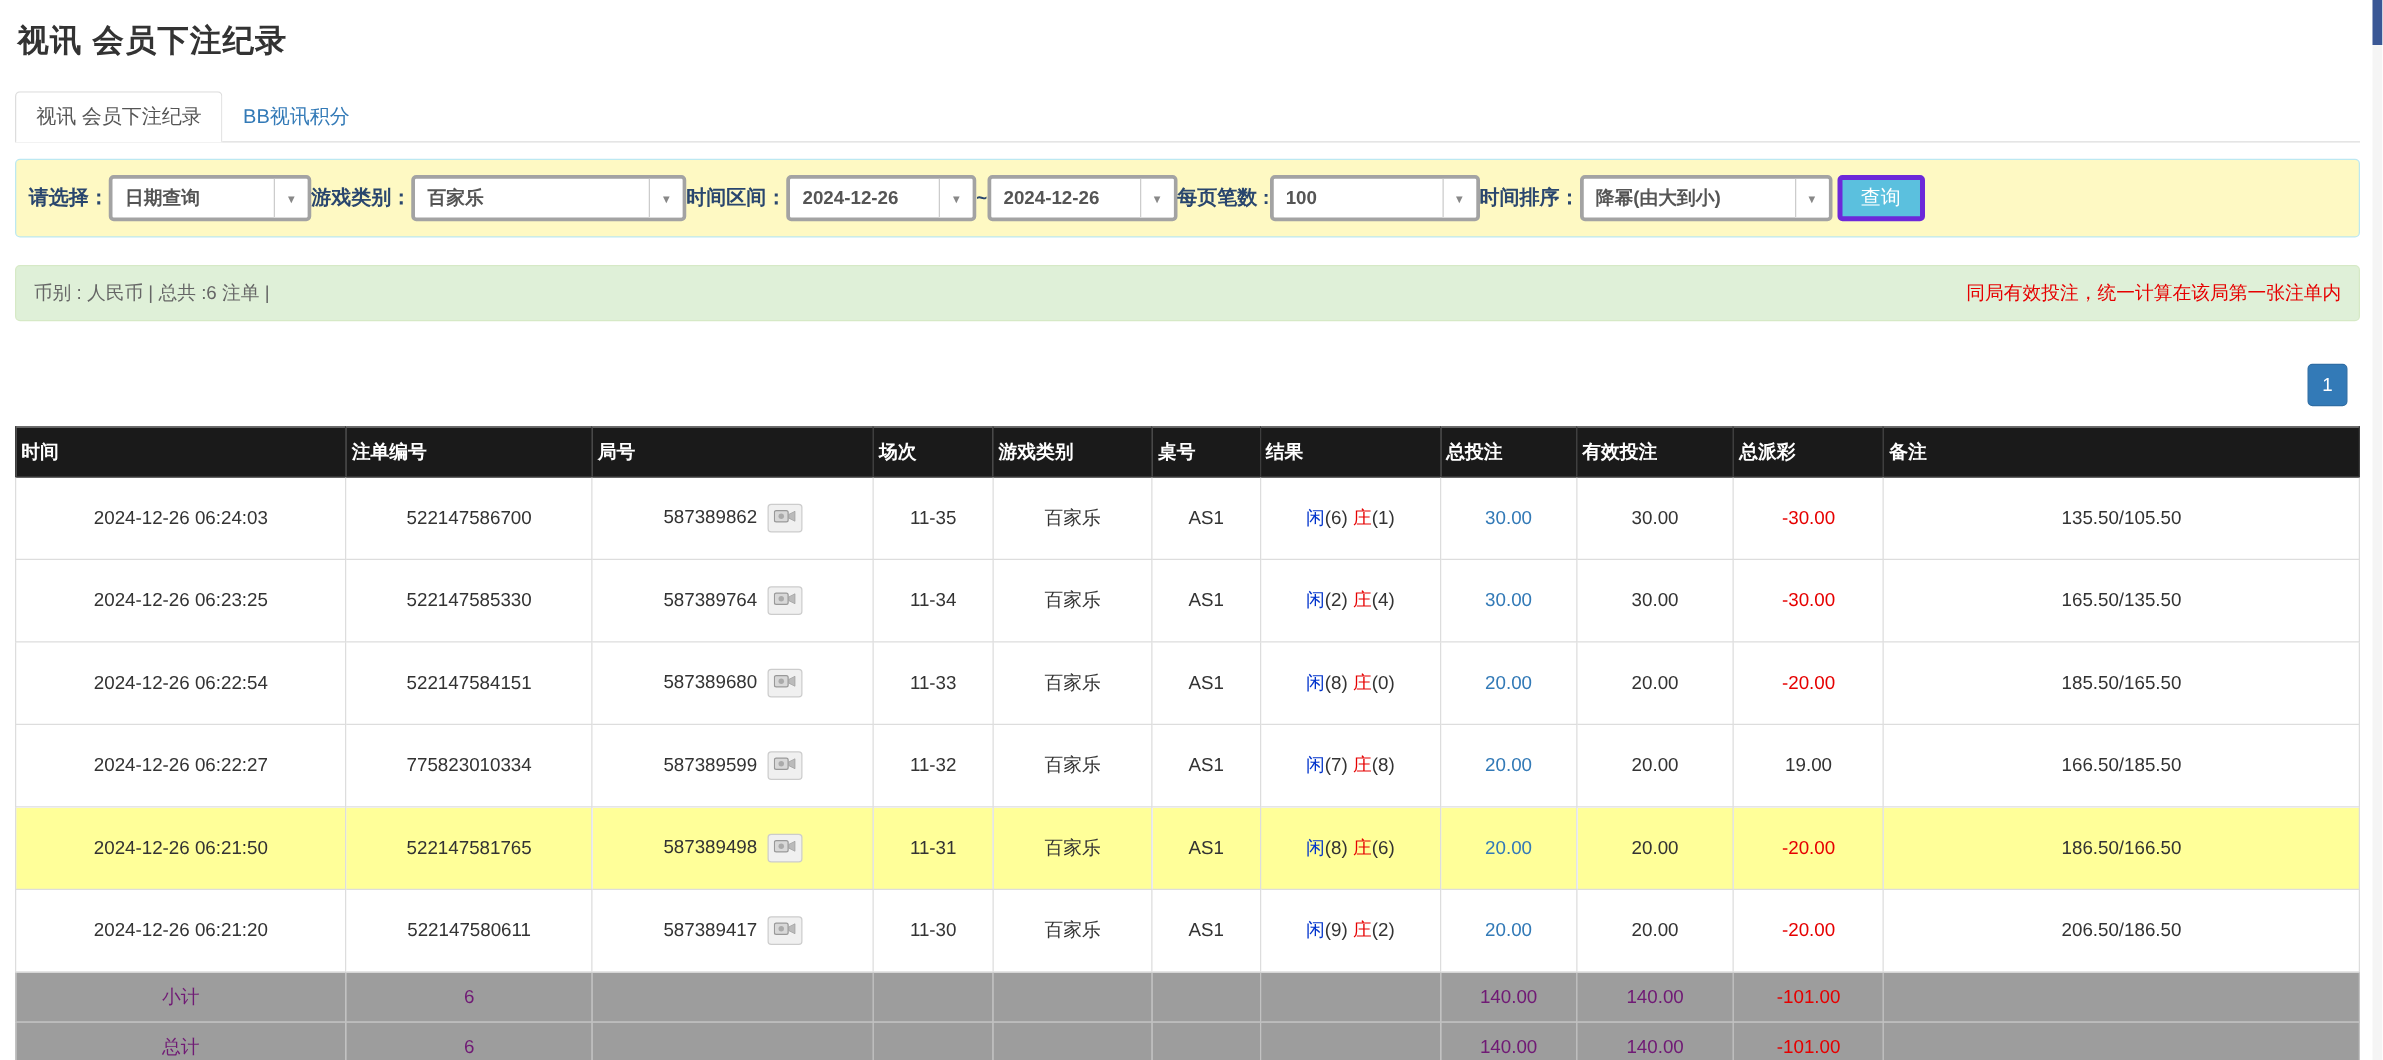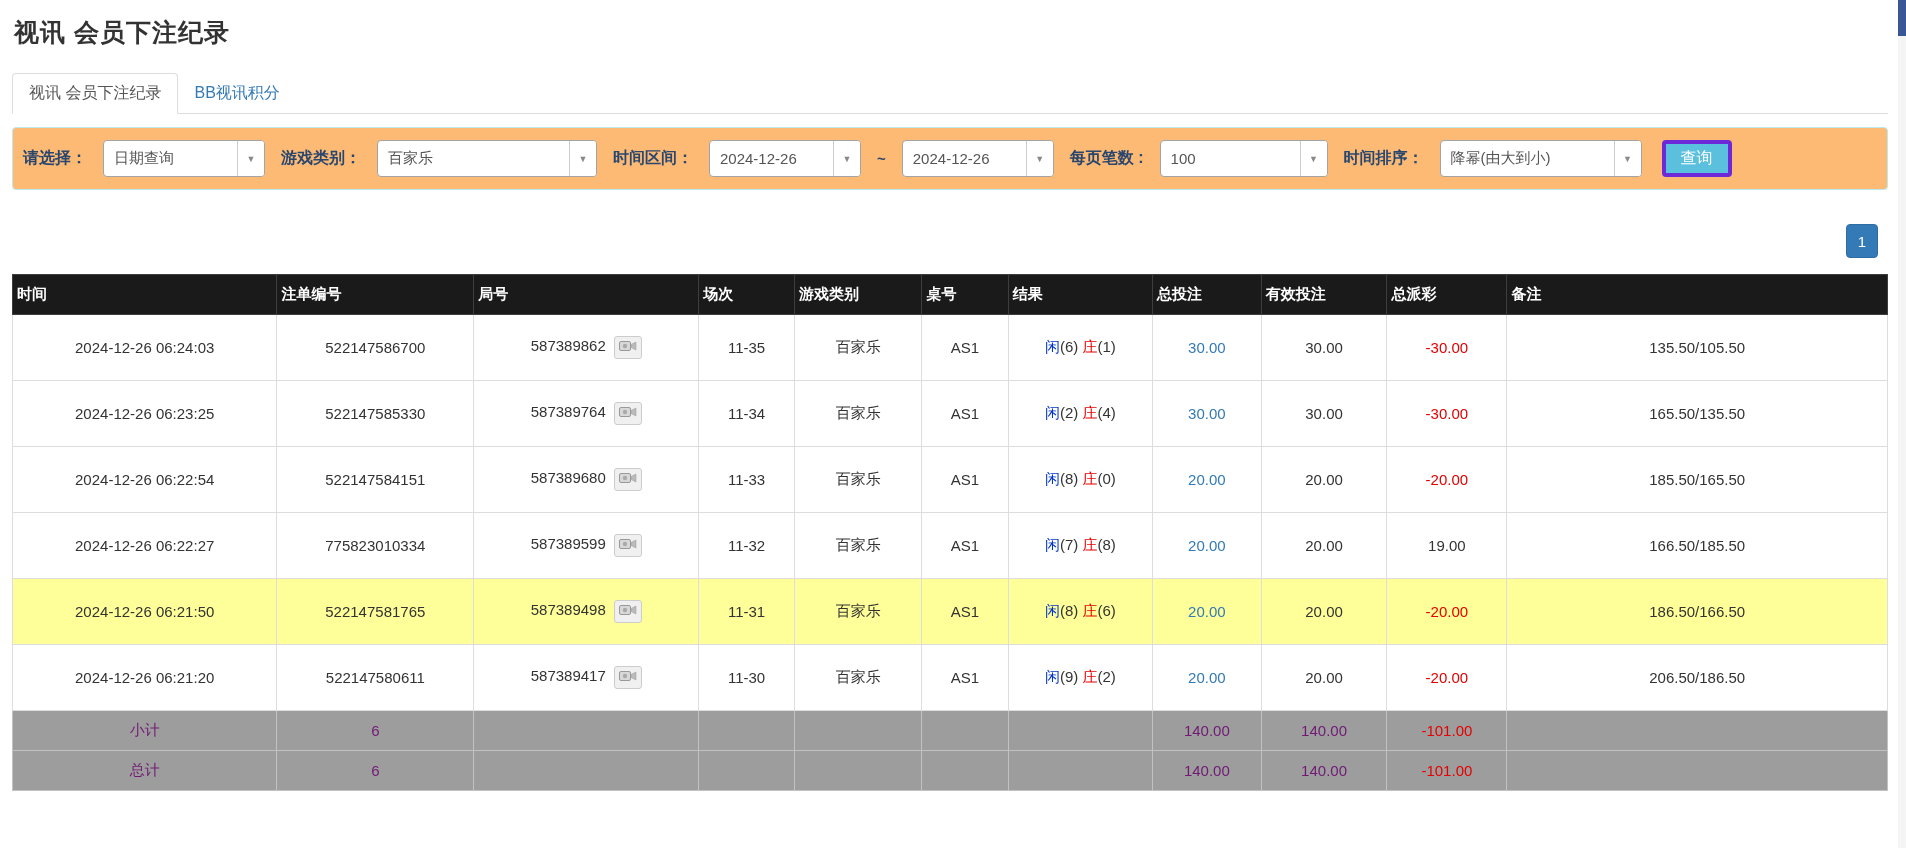--- a/index.html
+++ b/index.html
@@ -18,28 +18,28 @@
   .tabs { display:flex; align-items:flex-end; border-bottom:1px solid #ddd; margin-top:24px; }
   .tab { padding:9px 16px; font-size:16px; cursor:pointer; }
   .tab.active {
     background:#fff; color:#555; border:1px solid #ddd; border-bottom:1px solid #fff;
     border-radius:4px 4px 0 0; margin-bottom:-1px;
   }
   .tab.link { color:#337ab7; }
 
   
   .filter-bar {
-    margin-top:13px; background:#fdba74; border:1px solid #bce8f1; border-radius:4px;
-    padding:12px 10px; display:flex; align-items:center; gap:16px; font-size:15px;
+    margin-top:13px; background:#fef9c3; border:1px solid #bce8f1; border-radius:4px;
+    padding:12px 10px; display:flex; align-items:center; gap:0; font-size:15px;
   }
   .flabel { font-weight:bold; color:#29466e; font-size:16px; white-space:nowrap; }
   .tilde { color:#29466e; font-weight:bold; }
   .select {
-    background:#fff; border:1px solid #a3a3a3; border-radius:4px; height:37px;
-    display:flex; align-items:center; overflow:hidden; cursor:pointer;
+    background:#fff; border:3px solid #a3a3a3; border-radius:4px; height:37px;
+    display:flex; align-items:center; overflow:hidden; cursor:pointer;font-weight:bold;
   }
   .select .val { flex:1; padding:0 10px; white-space:nowrap; color:#555; font-size:15px; }
   .select .caret-box {
     width:27px; align-self:stretch; border-left:1px solid #ccc; display:flex;
     align-items:center; justify-content:center; color:#888; font-size:9px; background:#fff;
   }
   .w-query { width:162px; } .w-game { width:220px; } .w-date { width:152px; }
   .w-size { width:168px; } .w-sort { width:202px; }
   .search-btn {
     background:#5bc0de; border:4px solid #6d28d9; color:#fff; border-radius:4px;
@@ -138,20 +138,24 @@
 
       <span class="flabel">时间排序：</span>
       <div class="select w-sort">
         <span class="val">降幂(由大到小)</span>
         <span class="caret-box">▼</span>
       </div>
 
       <button class="search-btn">查询</button>
     </div>
 
+    <div class="notice">
+      <span class="notice-left">币别 : 人民币 | 总共 :6 注单 |</span>
+      <span class="notice-right">同局有效投注，统一计算在该局第一张注单内</span>
+    </div>
 
     <div class="pager top">
       <span class="page-btn">1</span>
     </div>
 
     <table>
       <colgroup>
         <col style="width:14.1%">
           <col style="width:10.5%">
           <col style="width:12%">

